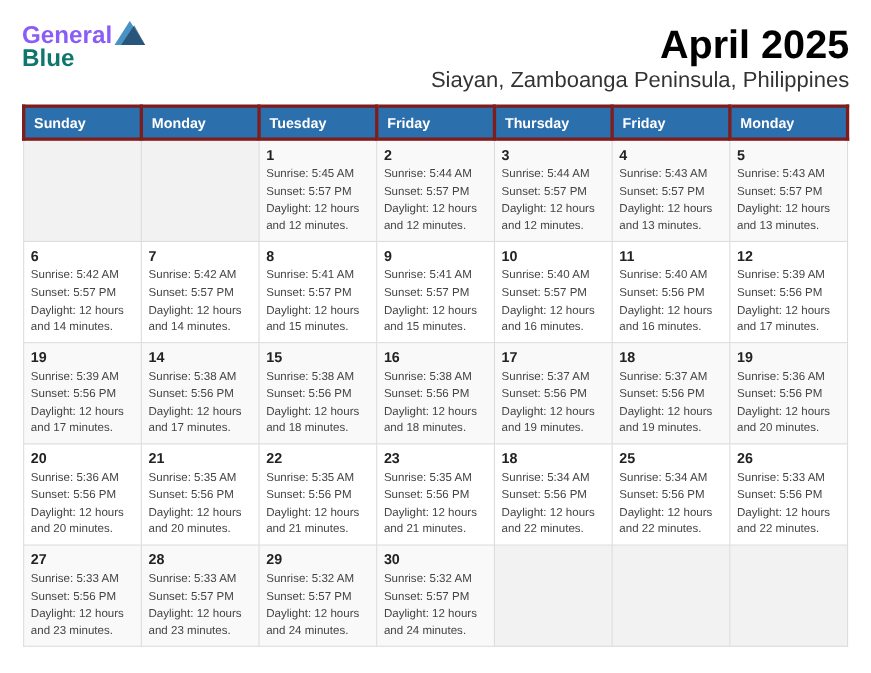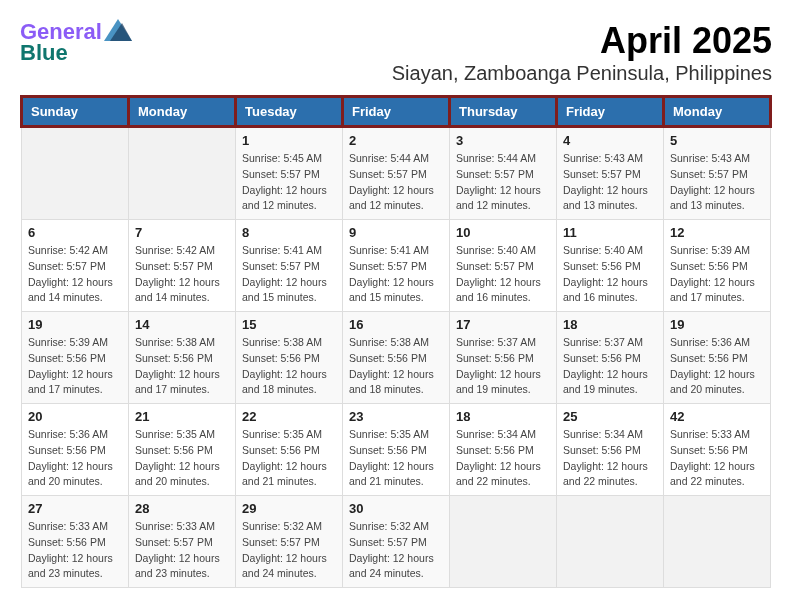--- a/index.html
+++ b/index.html
@@ -220,21 +220,21 @@
         </td>
         <td>
           <span class="day-num">18</span>
           <div class="day-info">Sunrise: 5:34 AM<br>Sunset: 5:56 PM<br>Daylight: 12 hours and 22 minutes.</div>
         </td>
         <td>
           <span class="day-num">25</span>
           <div class="day-info">Sunrise: 5:34 AM<br>Sunset: 5:56 PM<br>Daylight: 12 hours and 22 minutes.</div>
         </td>
         <td>
-          <span class="day-num">42</span>
+          <span class="day-num">26</span>
           <div class="day-info">Sunrise: 5:33 AM<br>Sunset: 5:56 PM<br>Daylight: 12 hours and 22 minutes.</div>
         </td>
       </tr>
       <tr>
         <td>
           <span class="day-num">27</span>
           <div class="day-info">Sunrise: 5:33 AM<br>Sunset: 5:56 PM<br>Daylight: 12 hours and 23 minutes.</div>
         </td>
         <td>
           <span class="day-num">28</span>

